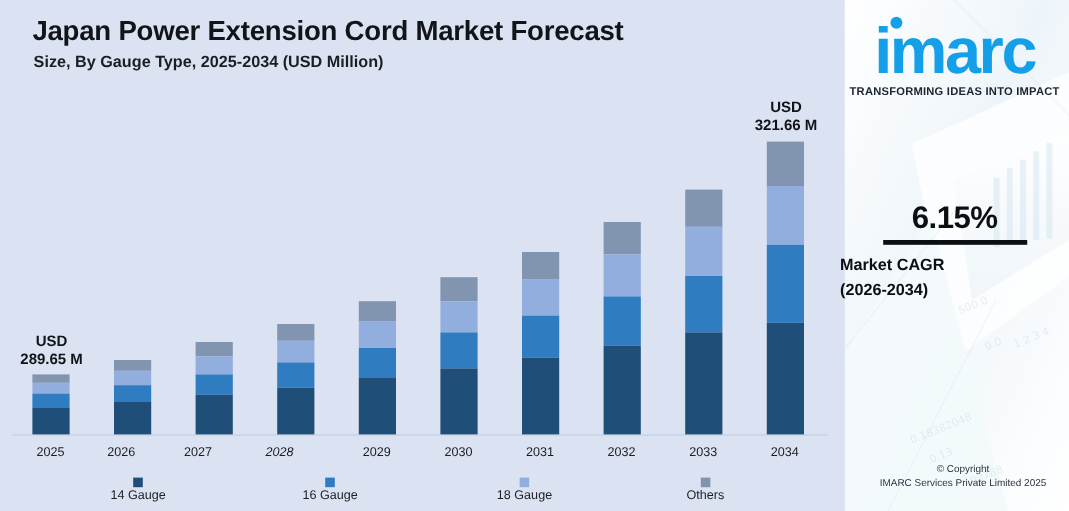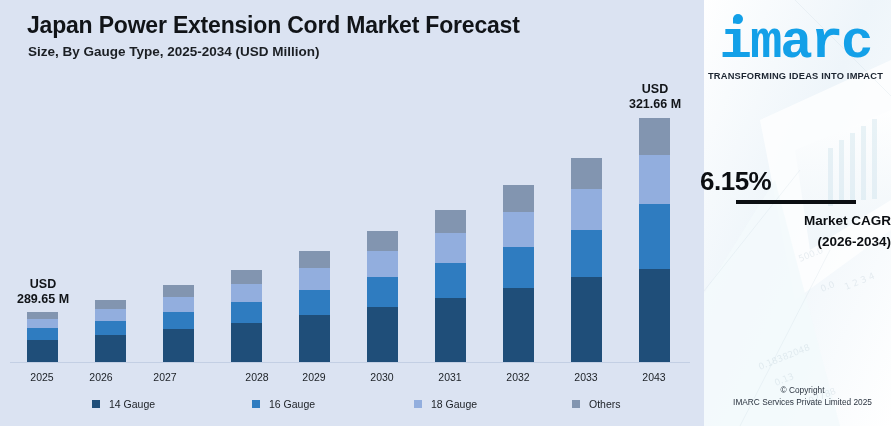--- a/index.html
+++ b/index.html
@@ -47,58 +47,58 @@
   .callout{
     position:absolute;text-align:center;width:110px;
     font-size:12.5px;font-weight:bold;color:#111418;line-height:15px;
   }
 
   
   #legend{
     position:absolute;left:0;top:398px;width:700px;height:20px;
   }
   .legend-item{
-    position:absolute;display:flex;align-items:center;gap:9px;
-    font-size:10.5px;color:#1b1f24;white-space:nowrap;
+    position:absolute;display:flex;align-items:center;gap:1px;
+    font-size:10.5px;color:#1b1f24;white-space:nowrap;flex-direction:column;
   }
   .swatch{width:8px;height:8px;display:inline-block;}
 
   
   #right-panel{
     position:absolute;left:700px;top:0;width:191px;height:426px;
     background:linear-gradient(150deg,#ffffff 0%,#f2f7fb 38%,#eaf2f8 60%,#ffffff 100%);
     overflow:hidden;
   }
   #right-bg{position:absolute;inset:0;}
   #logo-wrap{
     position:absolute;left:0;top:16px;width:191px;text-align:center;
   }
   #logo-text{
     font-size:54px;font-weight:bold;color:#13a0e8;
     letter-spacing:-2px;line-height:54px;
-    font-family:Liberation Mono, monospace;
+    font-family:Liberation Sans, sans-serif;
     position:relative;display:inline-block;
   }
   #logo-dot{
     position:absolute;width:10px;height:10px;border-radius:50%;
     background:#13a0e8;left:14px;top:-2px;
   }
   #logo-tag{
     margin-top:1px;font-size:9.3px;font-weight:bold;color:#1b2430;
     letter-spacing:0.2px;
   }
   #cagr-value{
-    position:absolute;left:0;top:166px;width:191px;
+    position:absolute;left:0;top:166px;width:191px;text-align:center;
     font-size:26px;font-weight:bold;color:#0b0e12;letter-spacing:-0.5px;
   }
   #cagr-rule{
     position:absolute;left:36px;top:200px;width:120px;height:4px;background:#0b0e12;
   }
   #cagr-label{
-    position:absolute;left:0;top:210px;width:191px;text-align:right;
+    position:absolute;left:0;top:210px;width:191px;text-align:left;
     font-size:13.5px;font-weight:bold;color:#0b0e12;line-height:21px;
   }
   #copyright{
     position:absolute;left:7px;top:384px;width:191px;text-align:center;
     font-size:8.3px;color:#2b3440;line-height:12px;
   }
 </style>
 </head>
 <body>
 
@@ -170,27 +170,27 @@
             <div class="seg" style="height: 37px; background: rgb(130, 149, 176);"></div>
             <div class="seg" style="height: 49px; background: rgb(146, 174, 222);"></div>
             <div class="seg" style="height: 65px; background: rgb(47, 124, 192);"></div>
             <div class="seg" style="height: 93px; background: rgb(31, 78, 121);"></div>
           </div>
         </div>
       <div id="labels-layer">
           <div class="xlabel" style="left: 7px;">2025</div>
           <div class="xlabel" style="left: 66px;">2026</div>
           <div class="xlabel" style="left: 130px;">2027</div>
-          <div class="xlabel" style="left: 222px;">2028</div>
+          <div class="xlabel" style="left: 198px; font-style: italic;">2028</div>
           <div class="xlabel" style="left: 279px;">2029</div>
           <div class="xlabel" style="left: 347px;">2030</div>
           <div class="xlabel" style="left: 415px;">2031</div>
           <div class="xlabel" style="left: 483px; text-align: center;">2032</div>
           <div class="xlabel" style="left: 551px;">2033</div>
-          <div class="xlabel" style="left: 619px;">2043</div>
+          <div class="xlabel" style="left: 619px;">2034</div>
         </div>
 
       <div class="callout" id="callout-start" style="left:-12px;top:277px;">
         <div>USD</div>
         <div>289.65 M</div>
       </div>
 
       <div class="callout" id="callout-end" style="left:600px;top:82px;">
         <div>USD</div>
         <div>321.66 M</div>

